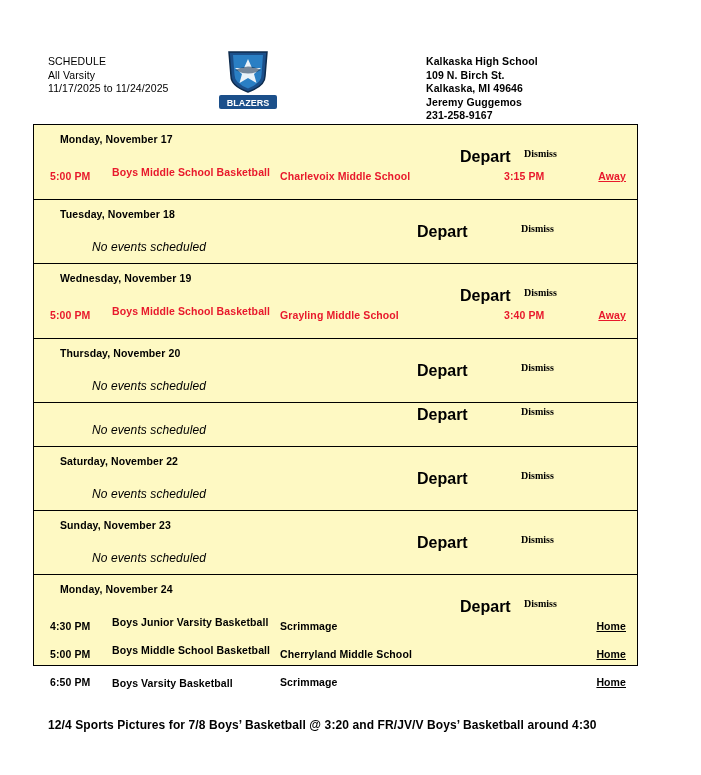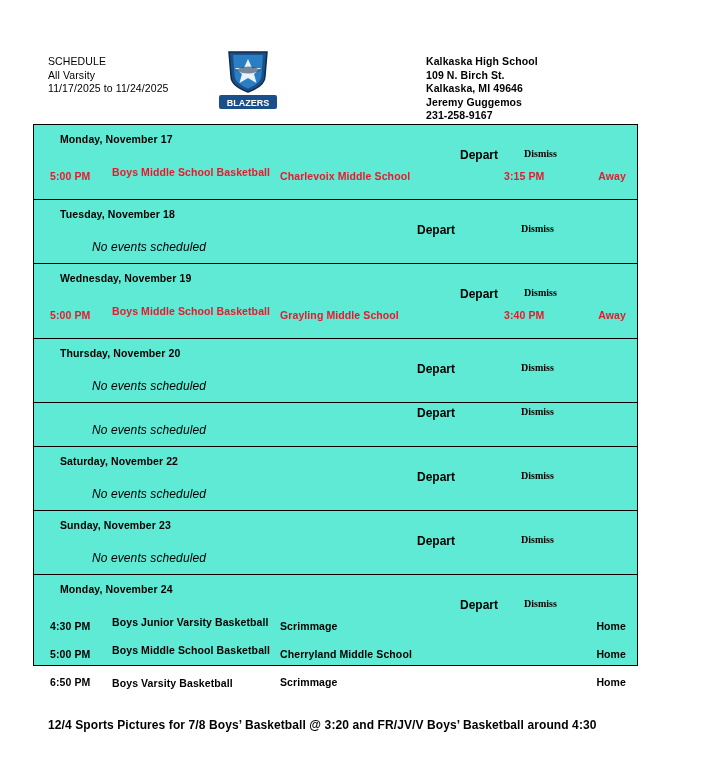--- a/index.html
+++ b/index.html
@@ -66,21 +66,21 @@
 
   
   .schedule-box {
     position: absolute;
     left: 33px;
     top: 124px;
     width: 605px;
     height: 542px;
     border: 1.5px solid #000000;
     box-sizing: border-box;
-    background: #5eead4;
+    background: #fef9c3;
   }
 
   .day-block {
     position: relative;
     box-sizing: border-box;
   }
   .day-block + .day-block {
     border-top: 1px solid #000000;
   }
 
@@ -90,21 +90,21 @@
     padding: 8px 0 0 26px;
     letter-spacing: 0.1px;
   }
 
   .dd-row {
     position: relative;
     height: 20px;
   }
   .dd-depart {
     position: absolute;
-    font-size: 12px;
+    font-size: 16px;
     font-weight: bold;
     top: 3px;
   }
   .dd-dismiss {
     position: absolute;
     font-size: 10px;
     font-weight: bold;
     top: 3px;
   }
   
@@ -162,20 +162,21 @@
     left: 490px;
     top: 5px;
     width: 60px;
   }
   .ev-place {
     position: absolute;
     left: 540px;
     top: 5px;
     width: 52px;
     text-align: right;
+    text-decoration: underline;
   }
   .ev-team.single-line { top: 5px; }
 
   .red { color: #e8192c; }
 
   
   .footer-note {
     position: absolute;
     left: 48px;
     top: 718px;

